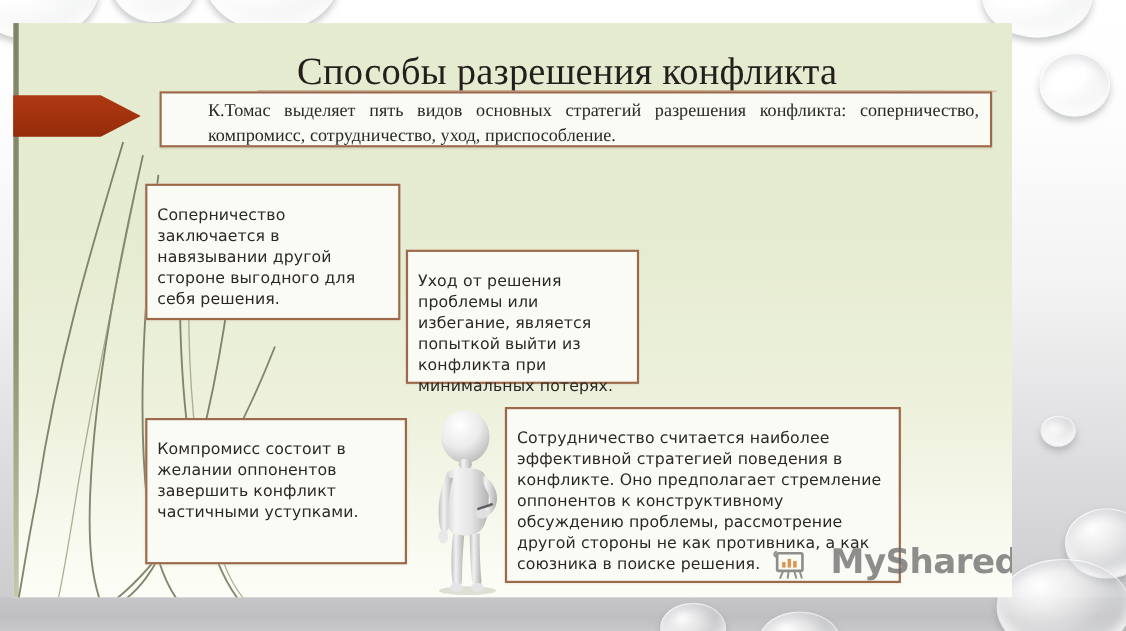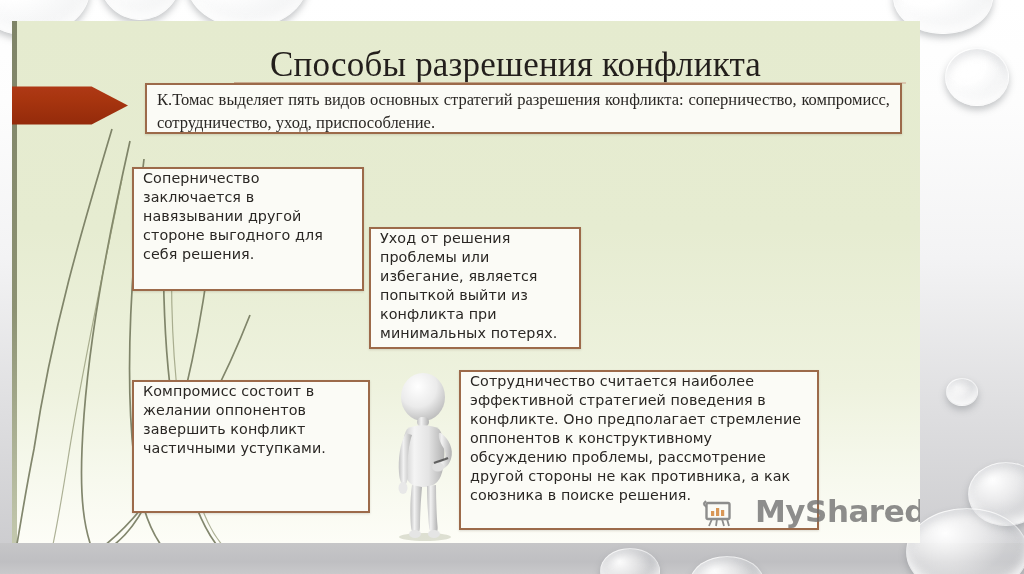--- a/index.html
+++ b/index.html
@@ -67,31 +67,31 @@
 
   
   .box{
     position:absolute;
     background:#fbfbf6;
     border:2px solid #9c6a4a;
     box-shadow:0 1px 2px rgba(90,70,50,.18);
     box-sizing:border-box;
   }
   .box-inner{
-    padding:0 9px 6px 9px;
+    padding:18px 9px 6px 9px;
     color:#2a2724;
   }
   
   .body-txt{
     font-family:"DejaVu Sans", sans-serif;
     font-size:14.3px;line-height:1.33;letter-spacing:.1px;
   }
   .serif-txt{
     font-family:"Liberation Serif", serif;
-    font-size:16.5px;line-height:1.38;text-align:justify;
+    font-size:16.5px;line-height:1.38;text-align:justify;margin-left:32px;
   }
 
   #box-intro{left:133px;top:62px;width:757px;height:51px;}
   #box-intro .box-inner{padding:4px 10px;}
 
   #box-rivalry{left:120px;top:146px;width:232px;height:124px;}
   #box-avoid{left:357px;top:206px;width:212px;height:122px;}
   #box-accom{left:637px;top:141px;width:242px;height:167px;}
   #box-compromise{left:120px;top:359px;width:238px;height:133px;}
   #box-coop{left:447px;top:349px;width:360px;height:160px;}

